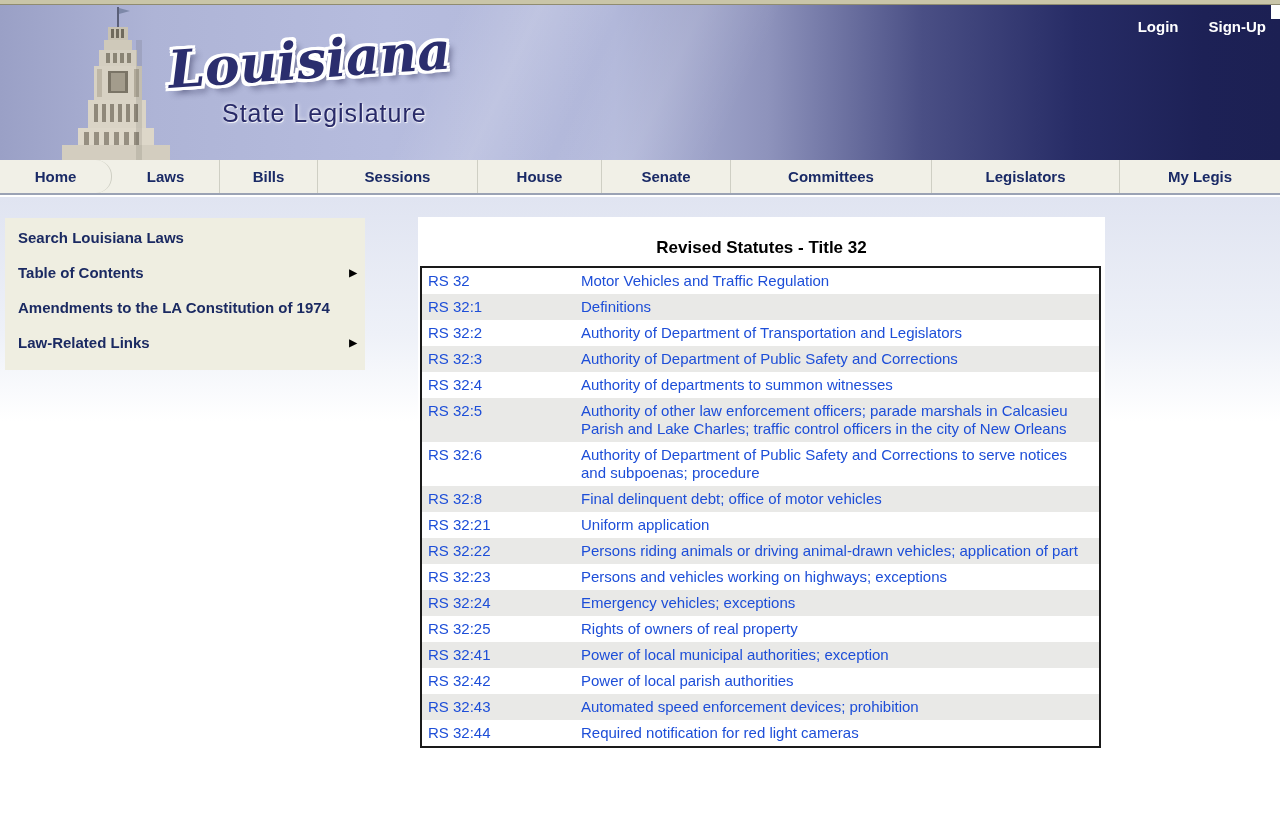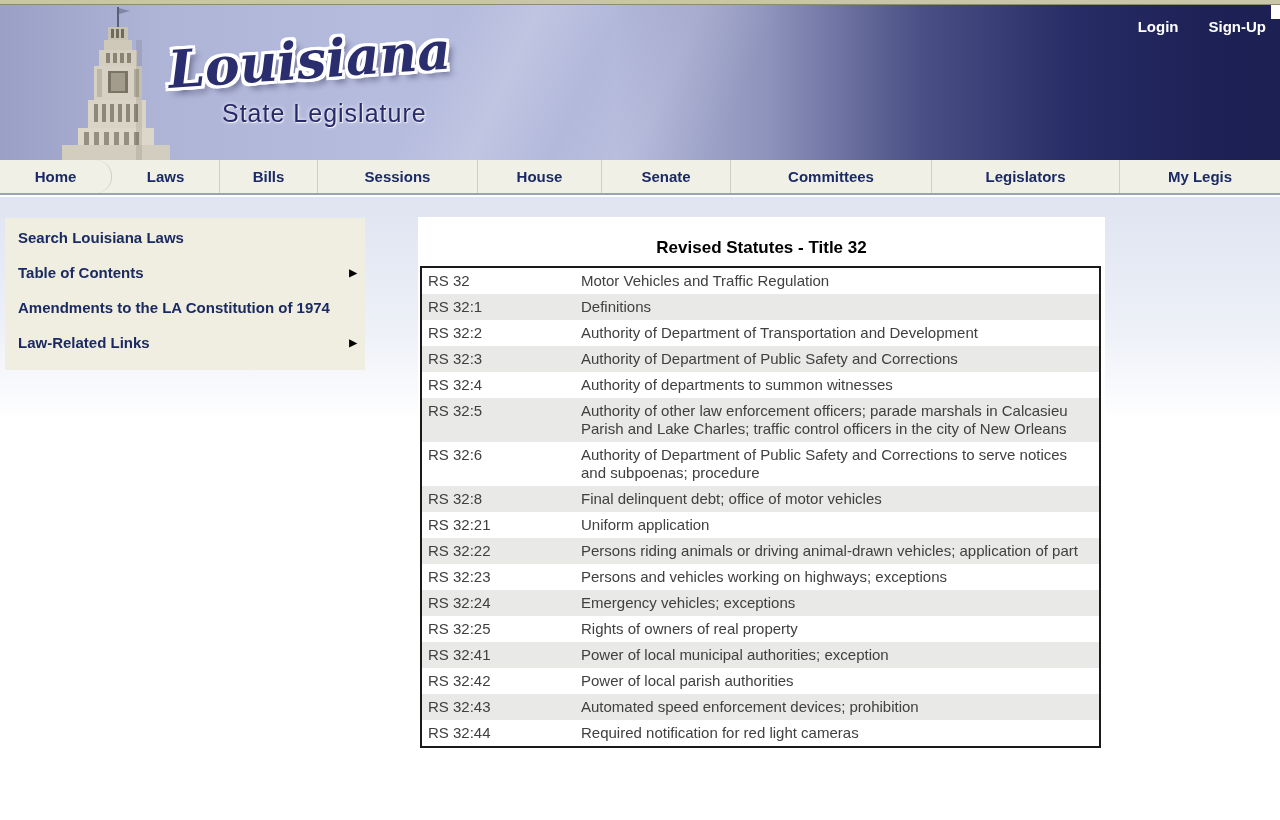--- a/index.html
+++ b/index.html
@@ -137,21 +137,21 @@
     table-layout: fixed;
   }
   .statute-table td {
     font-size: 15px; line-height: 18px;
     padding: 4px 8px 4px 6px;
     vertical-align: top;
   }
   .statute-table td.num { width: 154px; }
   .statute-table tr:nth-child(even) { background: #e9e9e7; }
   .statute-table a {
-    color: #404040; text-decoration: none;
+    color: #1d4ed8; text-decoration: none;
   }
 </style>
 </head>
 <body>
 
 <div class="top-strip"></div>
 
 <div class="header">
 
   <svg class="capitol" width="130" height="155" viewBox="0 0 130 155">
@@ -241,21 +241,21 @@
         <tr>
           <td class="num"><a href="#">RS 32</a></td>
           <td><a href="#">Motor Vehicles and Traffic Regulation</a></td>
         </tr>
         <tr>
           <td class="num"><a href="#">RS 32:1</a></td>
           <td><a href="#">Definitions</a></td>
         </tr>
         <tr>
           <td class="num"><a href="#">RS 32:2</a></td>
-          <td><a href="#">Authority of Department of Transportation and Development</a></td>
+          <td><a href="#">Authority of Department of Transportation and Legislators</a></td>
         </tr>
         <tr>
           <td class="num"><a href="#">RS 32:3</a></td>
           <td><a href="#">Authority of Department of Public Safety and Corrections</a></td>
         </tr>
         <tr>
           <td class="num"><a href="#">RS 32:4</a></td>
           <td><a href="#">Authority of departments to summon witnesses</a></td>
         </tr>
         <tr>

